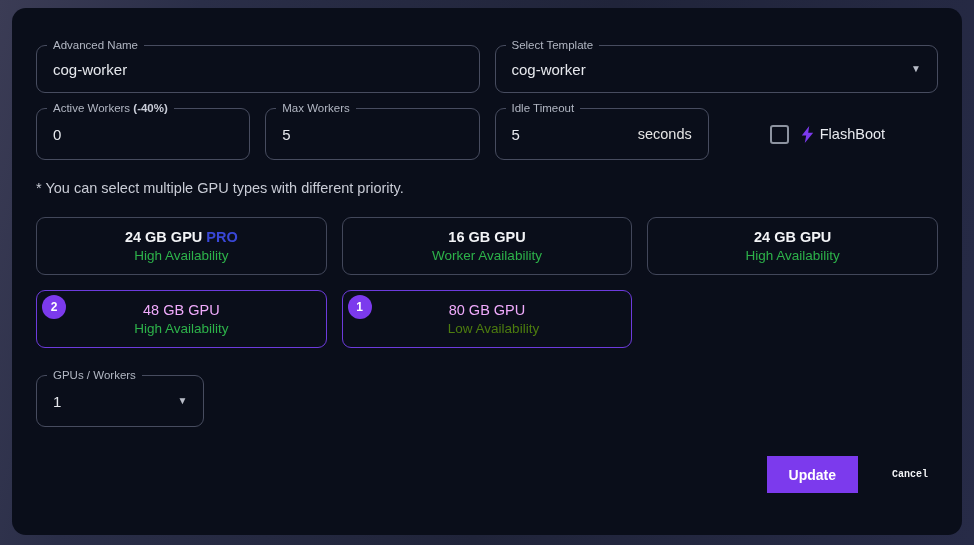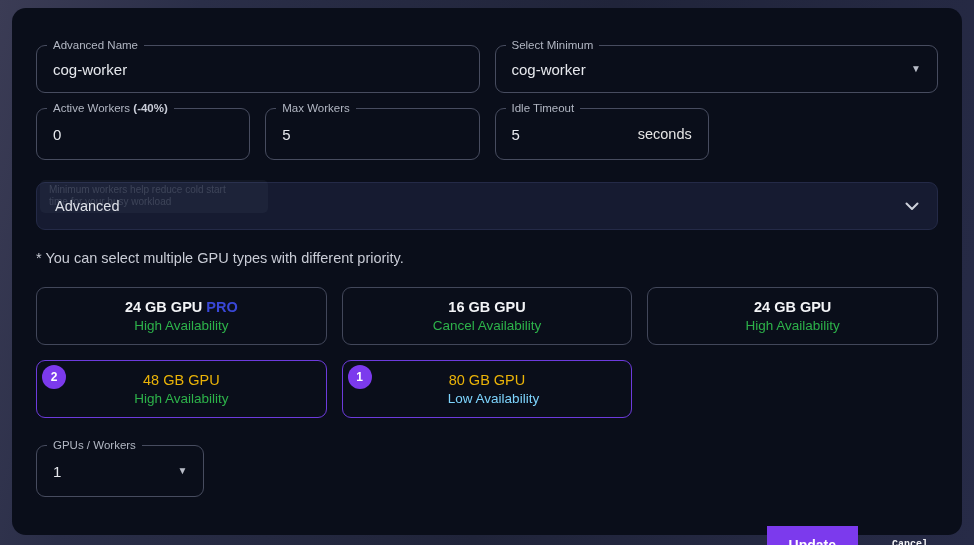--- a/index.html
+++ b/index.html
@@ -143,25 +143,25 @@
     border-radius: 9px;
     display: flex;
     flex-direction: column;
     align-items: center;
     justify-content: center;
     gap: 3px;
     cursor: pointer;
   }
   .gpu-card--selected { border-color: #6d3bdd; }
   .gpu-title { color: #f2f3f6; font-size: 14.5px; font-weight: 700; }
-  .gpu-card--selected .gpu-title { color: #eab308; font-weight: 400; }
+  .gpu-card--selected .gpu-title { color: #f0abfc; font-weight: 400; }
   .pro-tag { color: #3947d6; font-weight: 700; }
   .gpu-avail { font-size: 13.5px; }
   .avail-green { color: #2db24a; }
-  .avail-red { color: #7dd3fc; margin-left: 13px; }
+  .avail-red { color: #4d7c0f; margin-left: 13px; }
   .gpu-badge {
     position: absolute;
     top: 4px; left: 5px;
     width: 24px; height: 24px;
     border-radius: 50%;
     background: #7c3aed;
     color: #fff;
     font-size: 12px;
     font-weight: 700;
     display: flex;
@@ -206,69 +206,68 @@
 <body>
 
 <div class="modal">
 
   <div class="row1">
     <div class="field">
       <span class="field-label">Advanced Name</span>
       <input type="text" value="cog-worker" style="">
     </div>
     <div class="field">
-      <span class="field-label">Select Minimum</span>
+      <span class="field-label">Select Template</span>
       <span class="select-value">cog-worker</span>
       <span class="dd-arrow">▼</span>
     </div>
   </div>
 
   <div class="row2">
     <div class="field">
       <span class="field-label"><span>Active Workers </span><b>(-40%)</b></span>
       <input type="text" value="0" style="">
     </div>
     <div class="field">
       <span class="field-label">Max Workers</span>
       <input type="text" value="5" style="">
     </div>
     <div class="field">
       <span class="field-label">Idle Timeout</span>
       <input type="text" value="5" style="">
       <span class="suffix">seconds</span>
     </div>
-  </div>
-
-  <div class="advanced">
-    <div class="tooltip-ghost">
-      <div>Minimum workers help reduce cold start</div>
-      <div>time for your busy workload</div>
-    </div>
-    <span class="advanced-label">Advanced</span>
-    <span class="chevron">
-      <svg width="14" height="9" viewBox="0 0 14 9">
-          <path d="M1.5 1.5 L7 7 L12.5 1.5" stroke="#cdd1da" stroke-width="2" fill="none" stroke-linecap="round" stroke-linejoin="round"></path>
-        </svg>
-    </span>
-  </div>
+    <div class="flash-cell">
+      <span class="checkbox"></span>
+      <span class="flash-label">
+        <span class="bolt-icon">
+          <svg width="13" height="17" viewBox="0 0 13 17">
+              <path d="M8.2 0 L0.8 9.5 L5.2 9.5 L3.8 17 L12.2 6.8 L7.2 6.8 Z" fill="#7c3aed"></path>
+            </svg>
+        </span>
+        <span>FlashBoot</span>
+      </span>
+    </div>
+  </div>
+
 
   <div class="gpu-note">* You can select multiple GPU types with different priority.</div>
 
   <div class="gpu-cards">
 
     <div class="gpu-card">
       <div class="gpu-title">
         <span>24 GB GPU</span> <span class="pro-tag">PRO</span>
       </div>
       <div class="gpu-avail avail-green">High Availability</div>
     </div>
 
     <div class="gpu-card">
       <div class="gpu-title">16 GB GPU</div>
-      <div class="gpu-avail avail-green">Cancel Availability</div>
+      <div class="gpu-avail avail-green">Worker Availability</div>
     </div>
 
     <div class="gpu-card">
       <div class="gpu-title">24 GB GPU</div>
       <div class="gpu-avail avail-green">High Availability</div>
     </div>
 
     <div class="gpu-card gpu-card--selected">
       <span class="gpu-badge">2</span>
       <div class="gpu-title">48 GB GPU</div>

